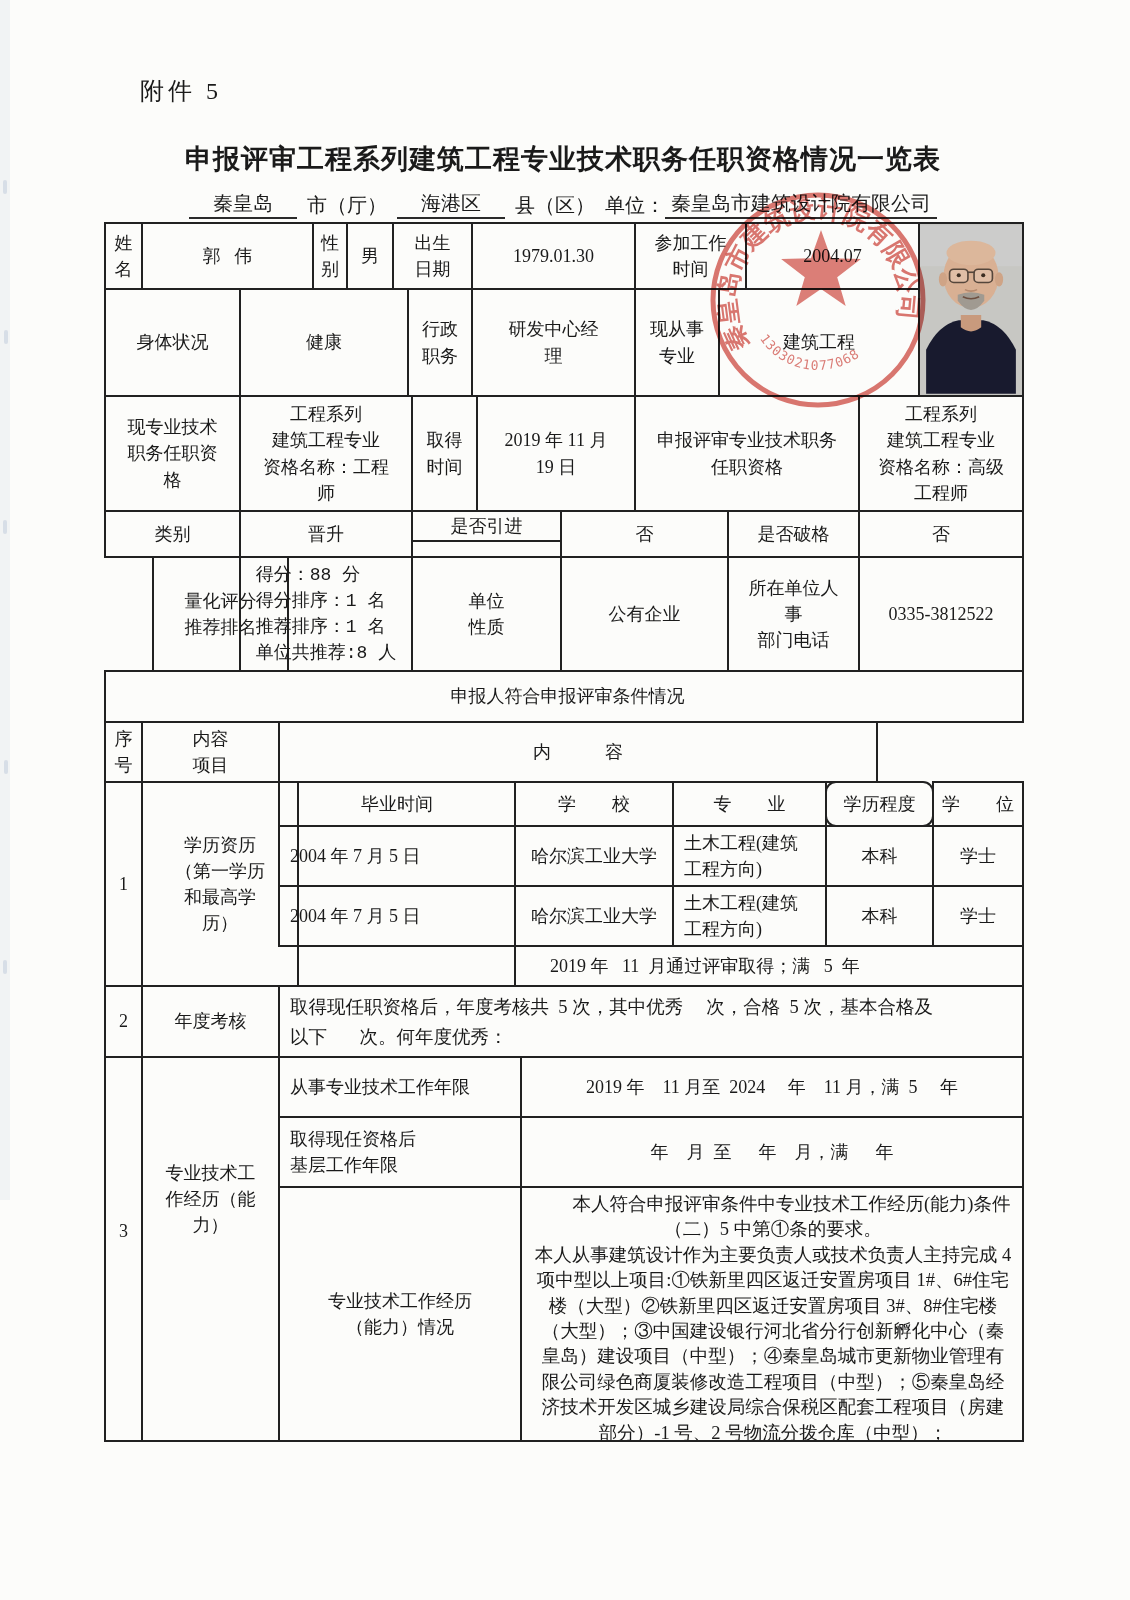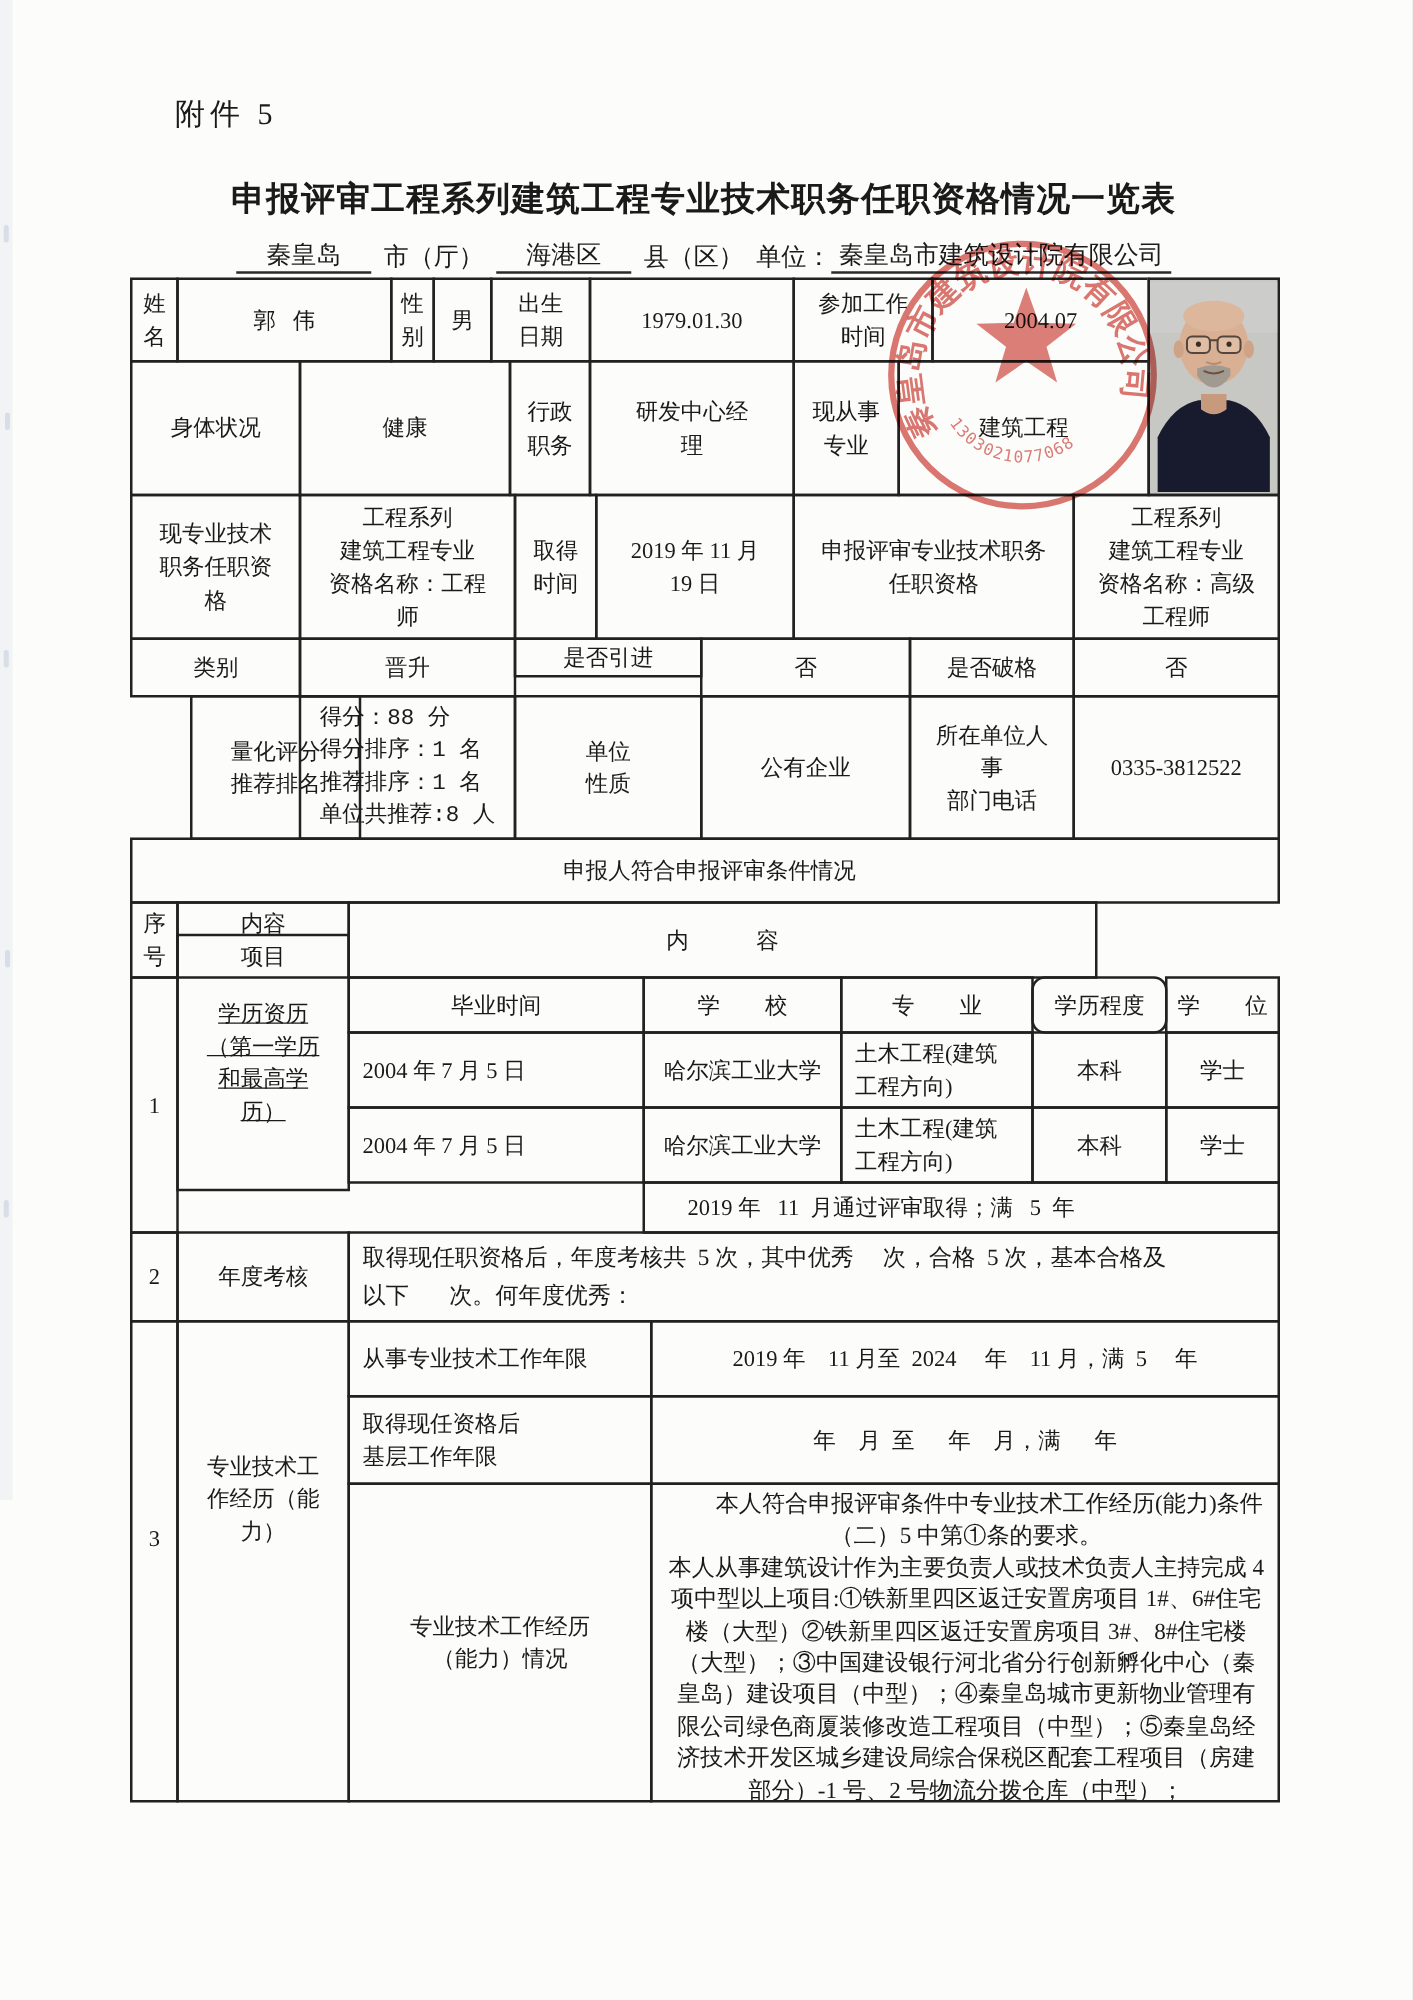--- a/index.html
+++ b/index.html
@@ -137,21 +137,21 @@
 
   <div class="cell" style="left:104px;top:670px;width:920px;height:53px;padding-left:12px;">申报人符合申报评审条件情况</div>
 
   <div class="cell pre" style="left:104px;top:721px;width:39px;height:62px;">序
 号</div>
   <div class="cell pre" style="left:141px;top:721px;width:139px;height:62px;">内容
 项目</div>
   <div class="cell prs" style="left:278px;top:721px;width:600px;height:62px;">内            容</div>
 
   <div class="cell" style="left:104px;top:781px;width:39px;height:206px;">1</div>
-  <div class="cell pre" style="left:141px;top:747px;width:139px;height:206px;text-decoration:underline;">学历资历
+  <div class="cell pre" style="left:141px;top:781px;width:158px;height:206px;">学历资历
 （第一学历
 和最高学
 历）</div>
   <div class="cell" style="left:278px;top:781px;width:238px;height:46px;">毕业时间</div>
   <div class="cell" style="left:514px;top:781px;width:160px;height:46px;">学　　校</div>
   <div class="cell" style="left:672px;top:781px;width:155px;height:46px;">专　　业</div>
   <div class="cell" style="left:825px;top:781px;width:109px;height:46px;border-radius:11px;">学历程度</div>
   <div class="cell" style="left:932px;top:781px;width:92px;height:46px;">学　　位</div>
 
   <div class="cell left" style="left:278px;top:825px;width:238px;height:62px;">2004 年 7 月 5 日</div>

